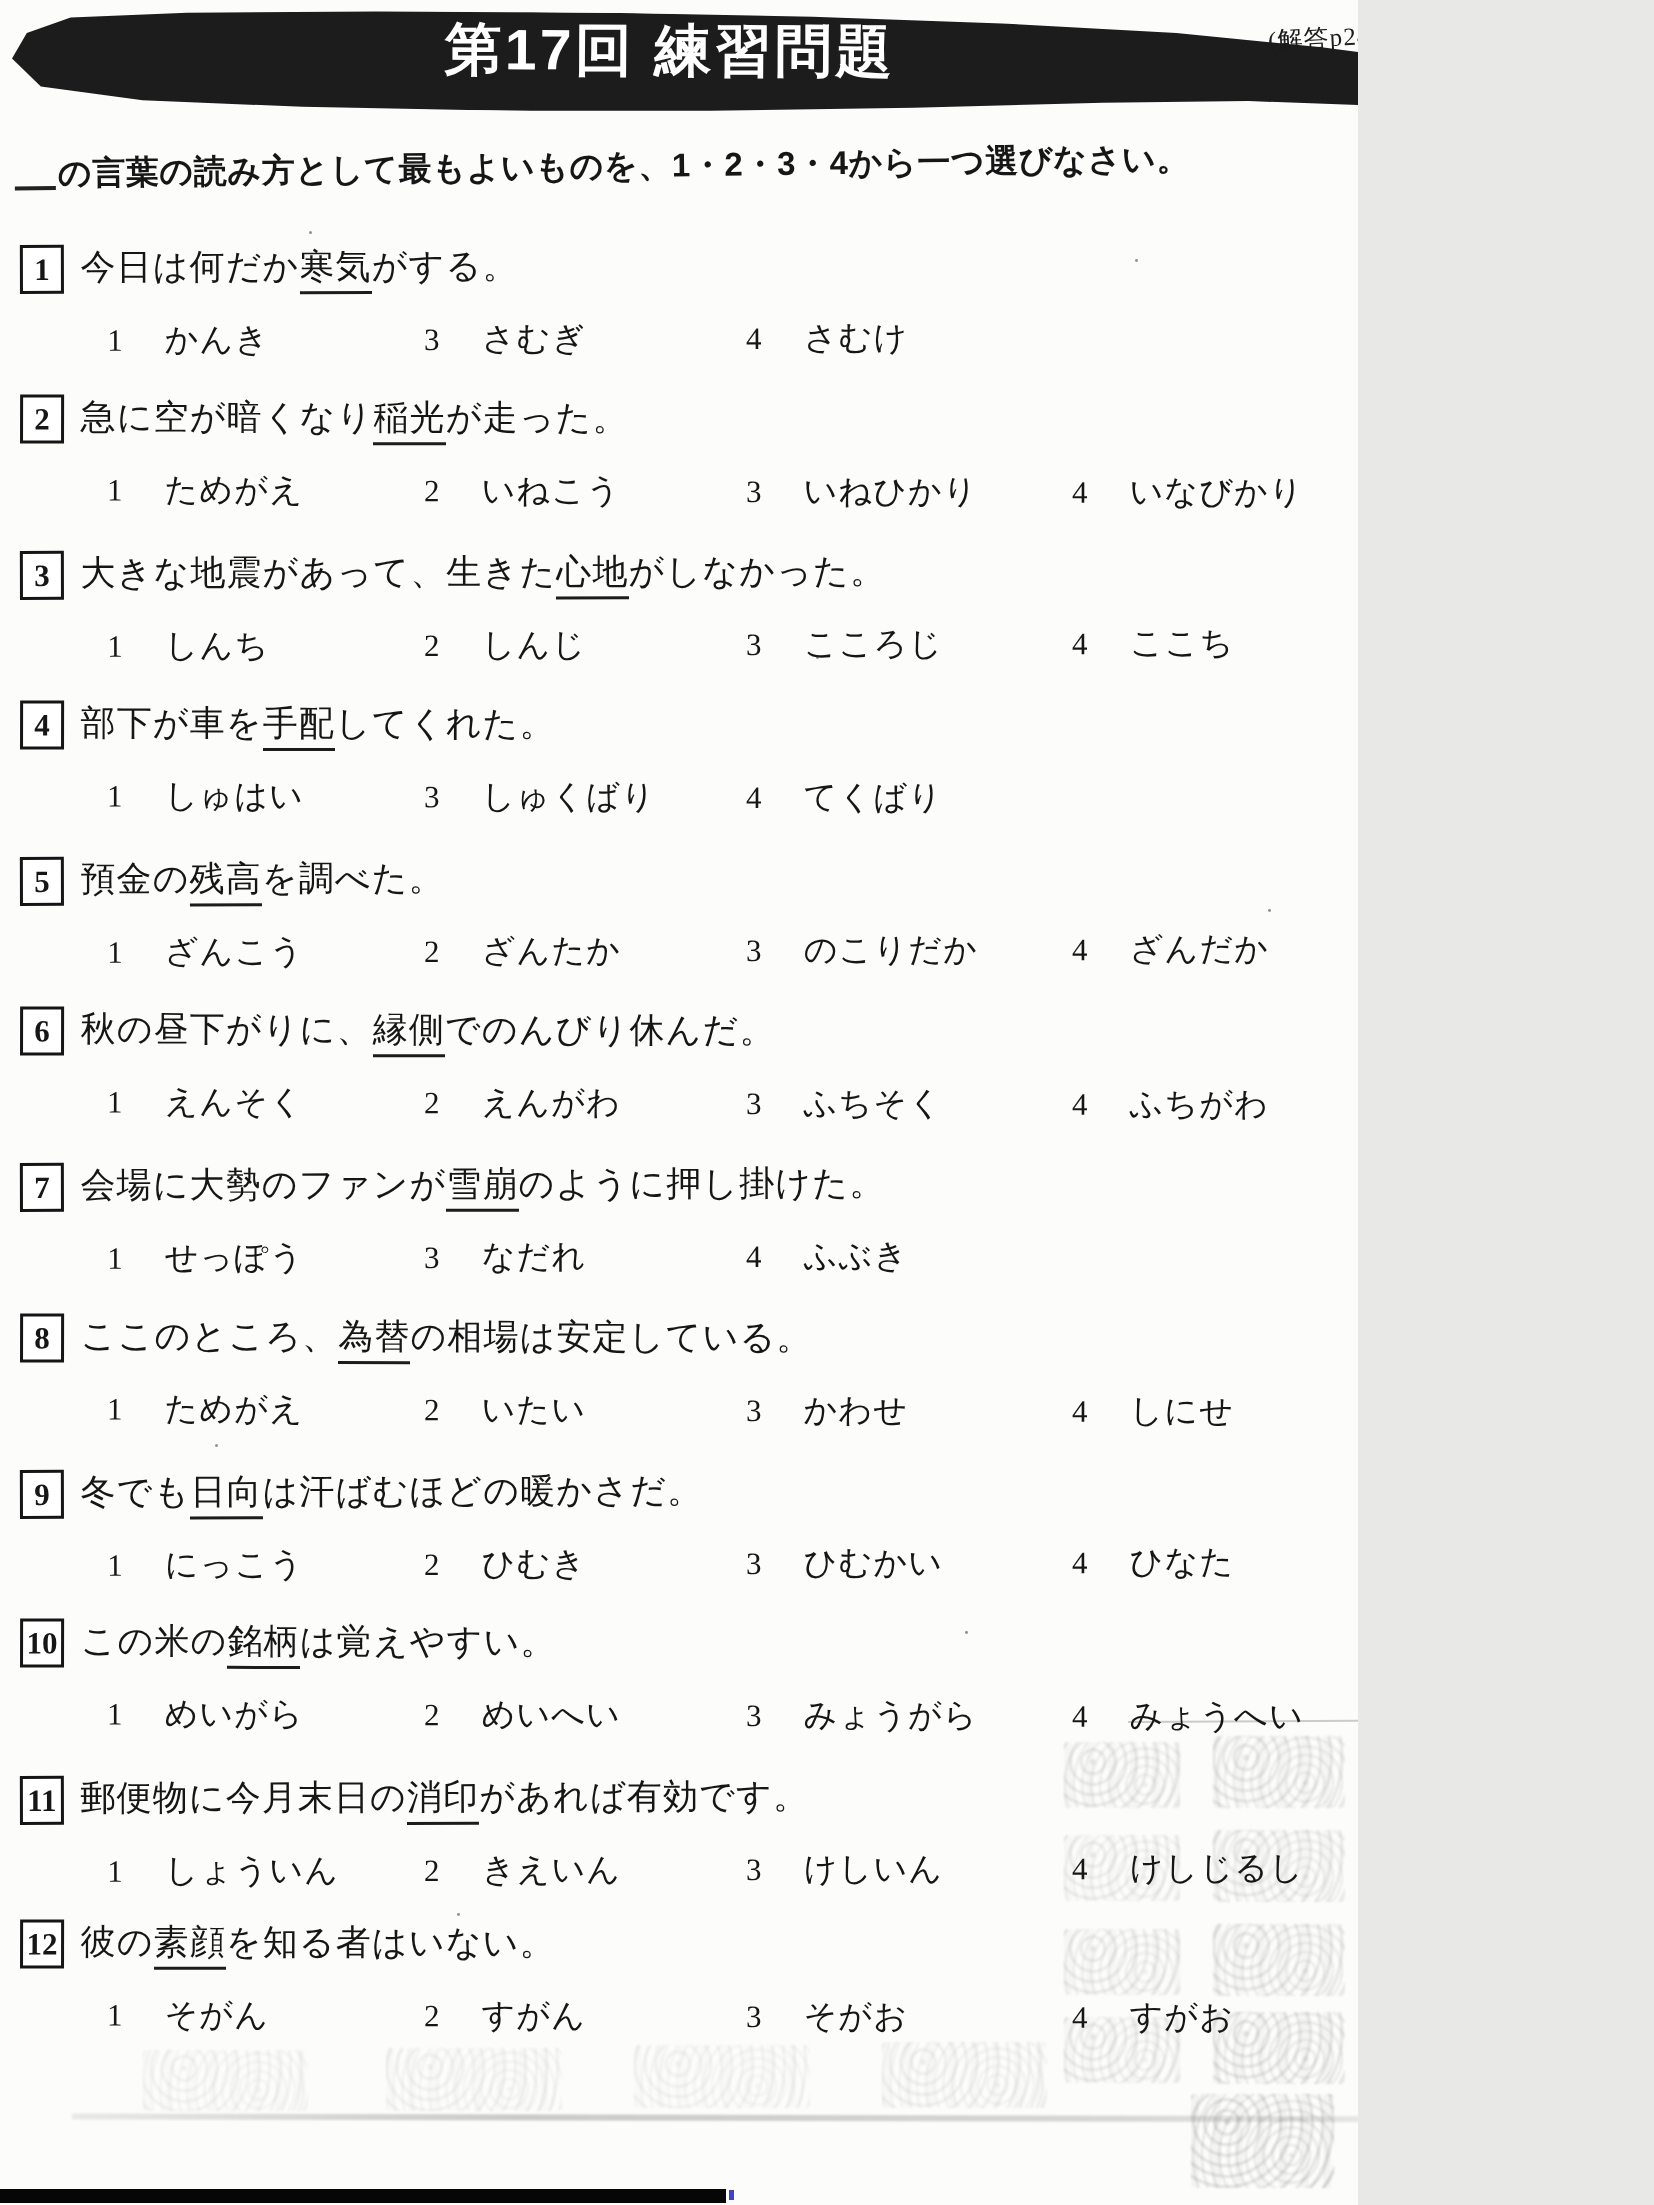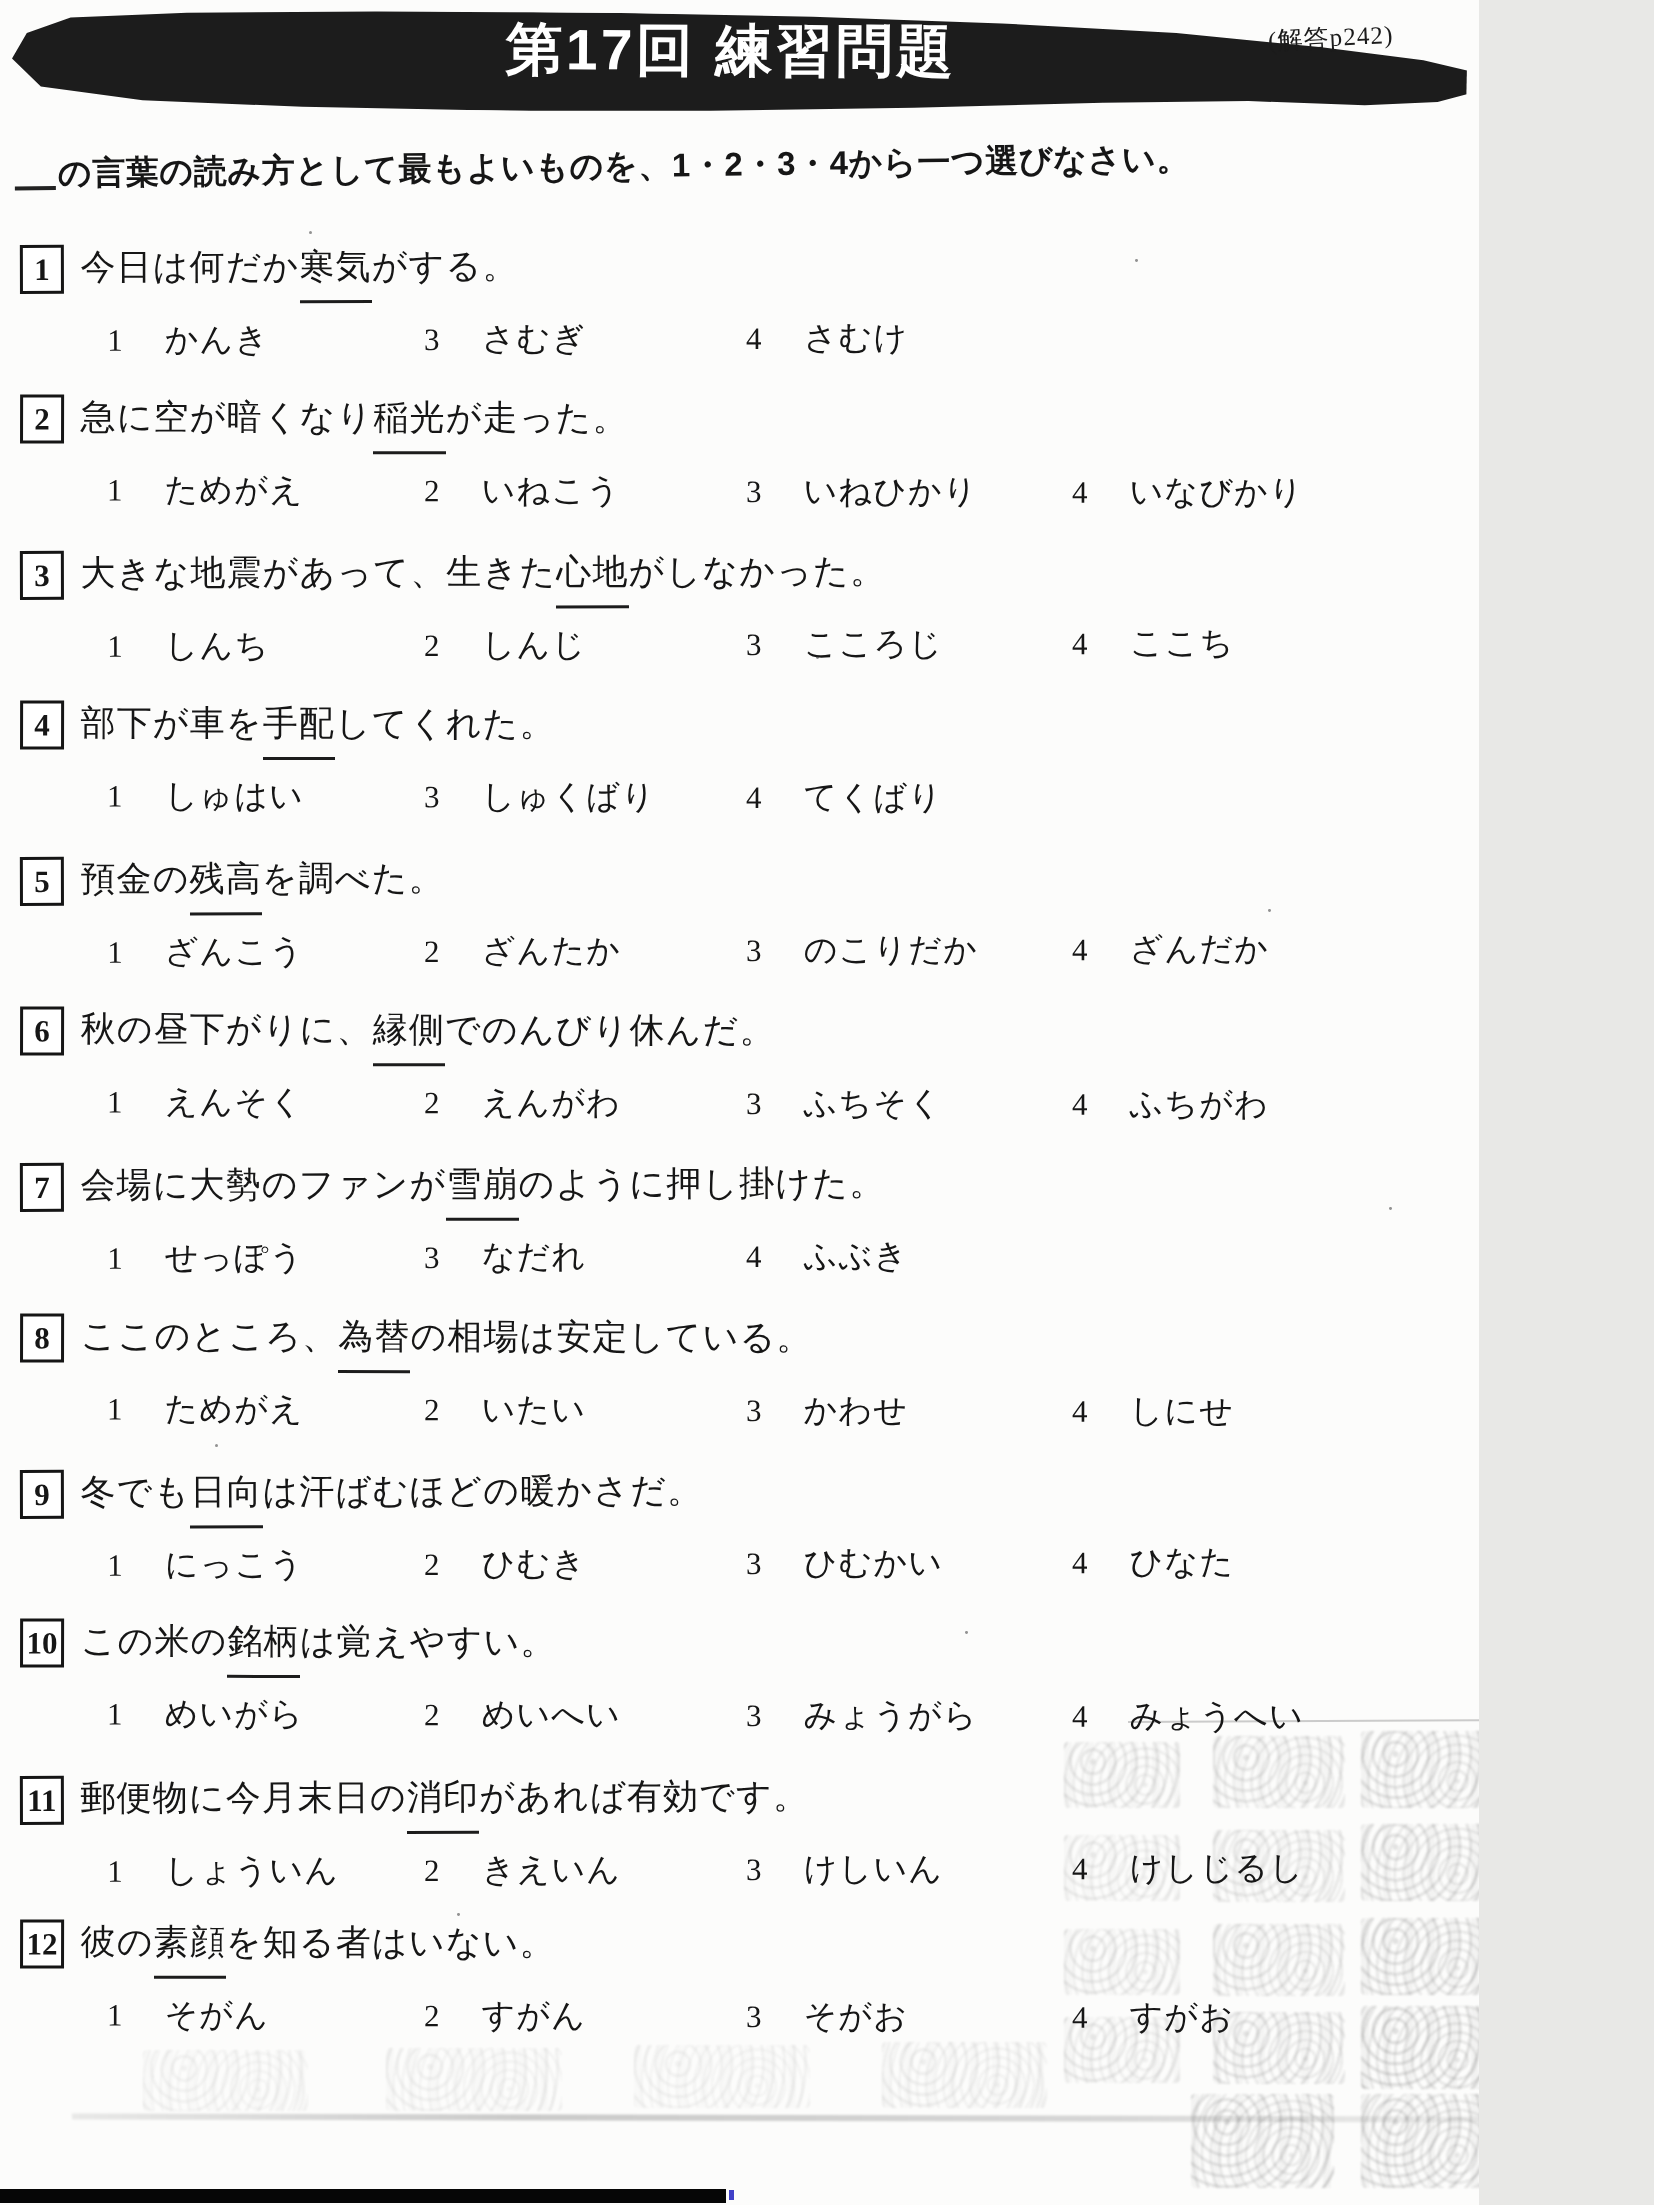--- a/index.html
+++ b/index.html
@@ -1,17 +1,17 @@
 <!DOCTYPE html>
 <html style="font-size:8.8px"><head>
 <meta charset="utf-8">
 <style>
   html,body{margin:0;padding:0;background:#e8e8e6;}
   .page{
-    position:relative;width:1479px;height:2205px;overflow:hidden;
+    position:relative;width:1358px;height:2205px;overflow:hidden;
     background:#fcfcfb;
     font-family:"Liberation Serif","DejaVu Serif",serif;
     color:#161616;
   }
   
   .banner{
     position:absolute;left:12px;top:14.3px;width:1455px;height:99px;
     background:#1c1c1c;
     clip-path:polygon(0 52%,1% 26%,4% 10%,12% 4%,25% 1%,40% 0,55% 2%,68% 7%,80% 15%,90% 28%,97% 40%,100% 50%,100% 74%,98% 82%,93% 86%,85% 83%,75% 86%,62% 93%,48% 98%,34% 100%,20% 98%,9% 93%,2% 80%);
     transform:rotate(0.55deg);
@@ -41,21 +41,21 @@
   .q{position:absolute;left:20px;width:1499px;}
   .q.r1{transform:rotate(-0.15deg);}
   .q.r2{transform:rotate(0.12deg);}
   .q-head{display:flex;align-items:flex-start;}
   .q-num{
     flex:0 0 auto;width:44px;height:49px;box-sizing:border-box;
     border:3.3px solid #151515;display:flex;align-items:center;justify-content:center;
     font-weight:700;font-size:31px;margin-right:16.5px;background:#fff;
   }
   .q-sentence{font-size:35px;letter-spacing:1.1px;line-height:1.3;padding-top:0px;white-space:nowrap;}
-  .u{border-bottom:3.3px solid #1c1c1c;padding-bottom:14px;}
+  .u{border-bottom:3.3px solid #1c1c1c;padding-bottom:5px;}
   .opts{
     display:grid;grid-template-columns:317px 322px 326px auto;
     padding-left:87px;margin-top:24px;
   }
   .opt{font-size:33px;white-space:nowrap;letter-spacing:1.1px;}
   .opt-num{display:inline-block;min-width:30px;margin-right:27.6px;font-size:31px;}
   
   .smudge{
     position:absolute;filter:blur(1.1px);
     background:

